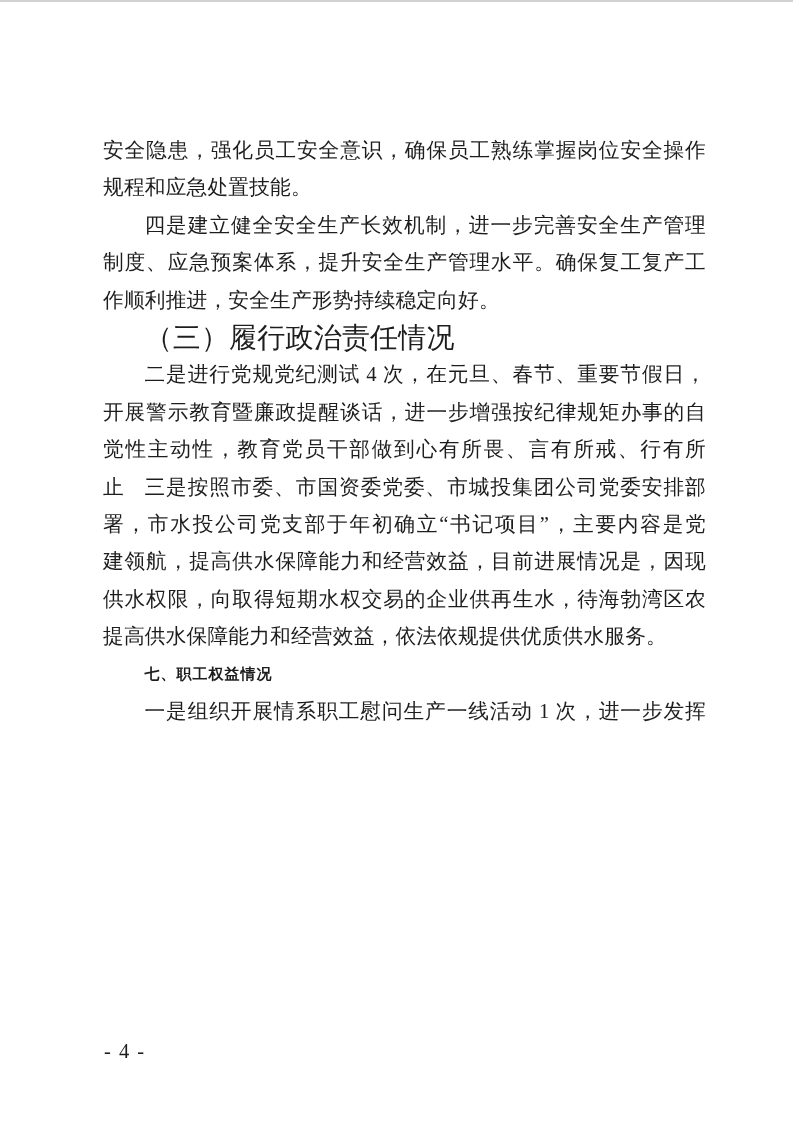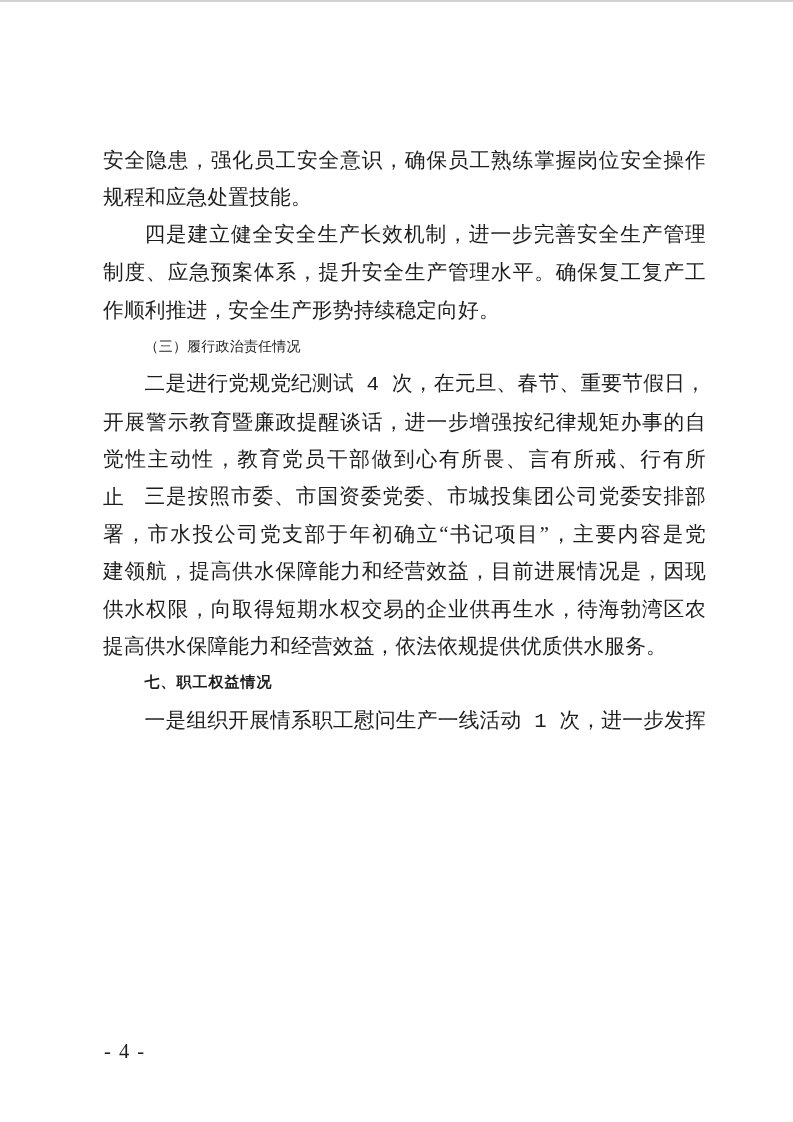--- a/index.html
+++ b/index.html
@@ -19,46 +19,45 @@
     position: absolute;
     top: 0;
     left: 0;
     width: 793px;
     height: 2px;
     background: #d2d2d2;
   }
   .doc {
     position: absolute;
     left: 103px;
-    top: 142px;
+    top: 132px;
     width: 603px;
   }
   .para {
     margin: 0;
     padding: 0;
   }
   .line {
     font-size: 20.7px;
     line-height: 37.4px;
     height: 37.4px;
     text-align: justify;
     letter-spacing: 0.2px;
     white-space: normal;
   }
   .line.full {
     text-align-last: justify;
     -moz-text-align-last: justify;
   }
   .line.indent {
     padding-left: 41.5px;
-    font-family: Liberation Mono, monospace;
   }
   .h-kai {
     
-    font-size: 14px;
+    font-size: 28px;
   }
   .h-bold {
     font-family: "Liberation Sans", "DejaVu Sans", sans-serif;
     font-weight: 700;
     font-size: 15px;
     letter-spacing: 1px;
   }
   .pagenum {
     position: absolute;
     left: 104px;

